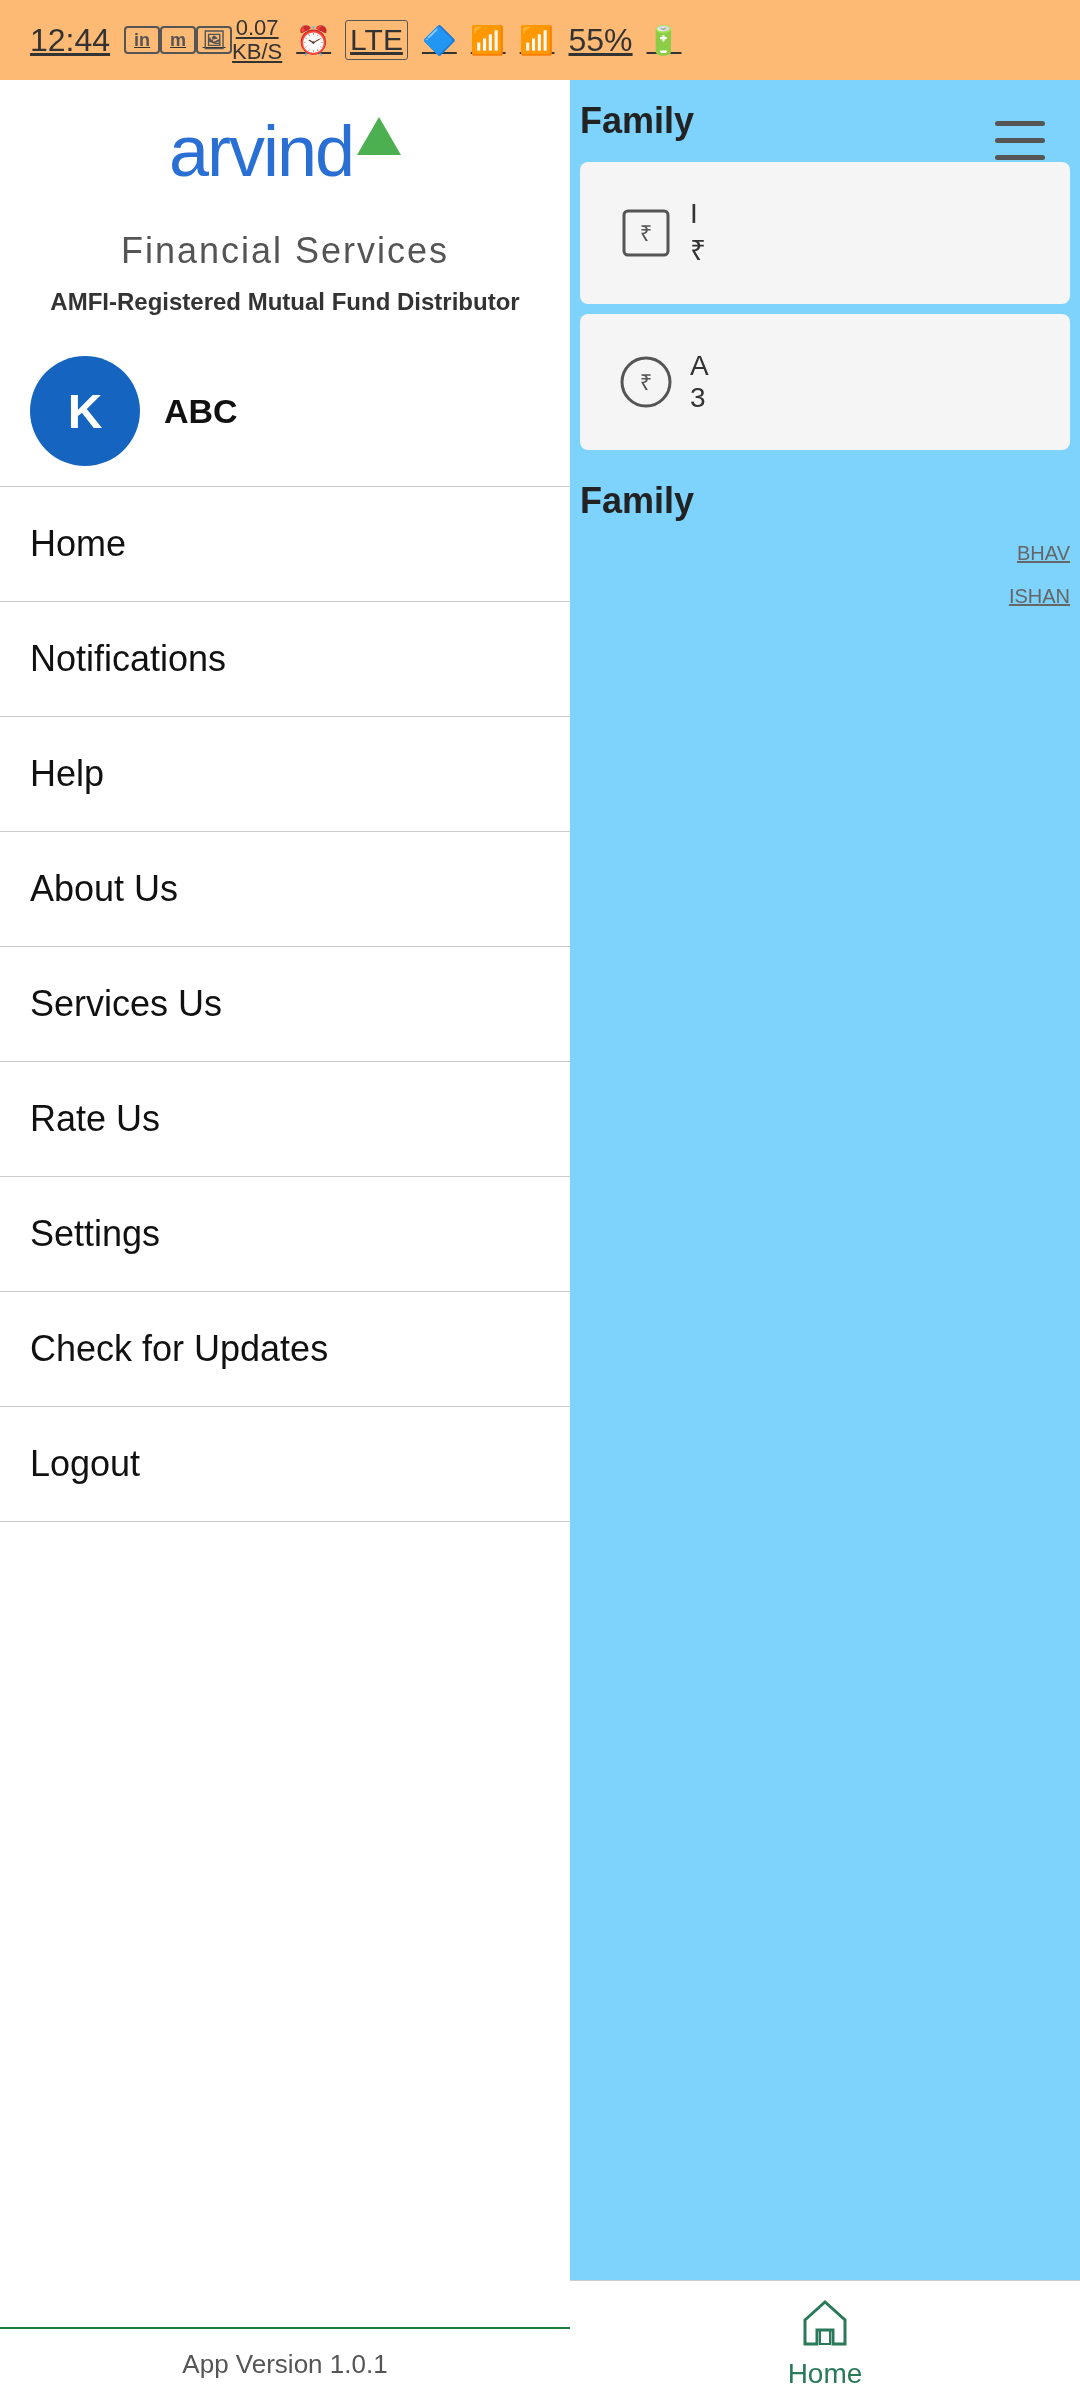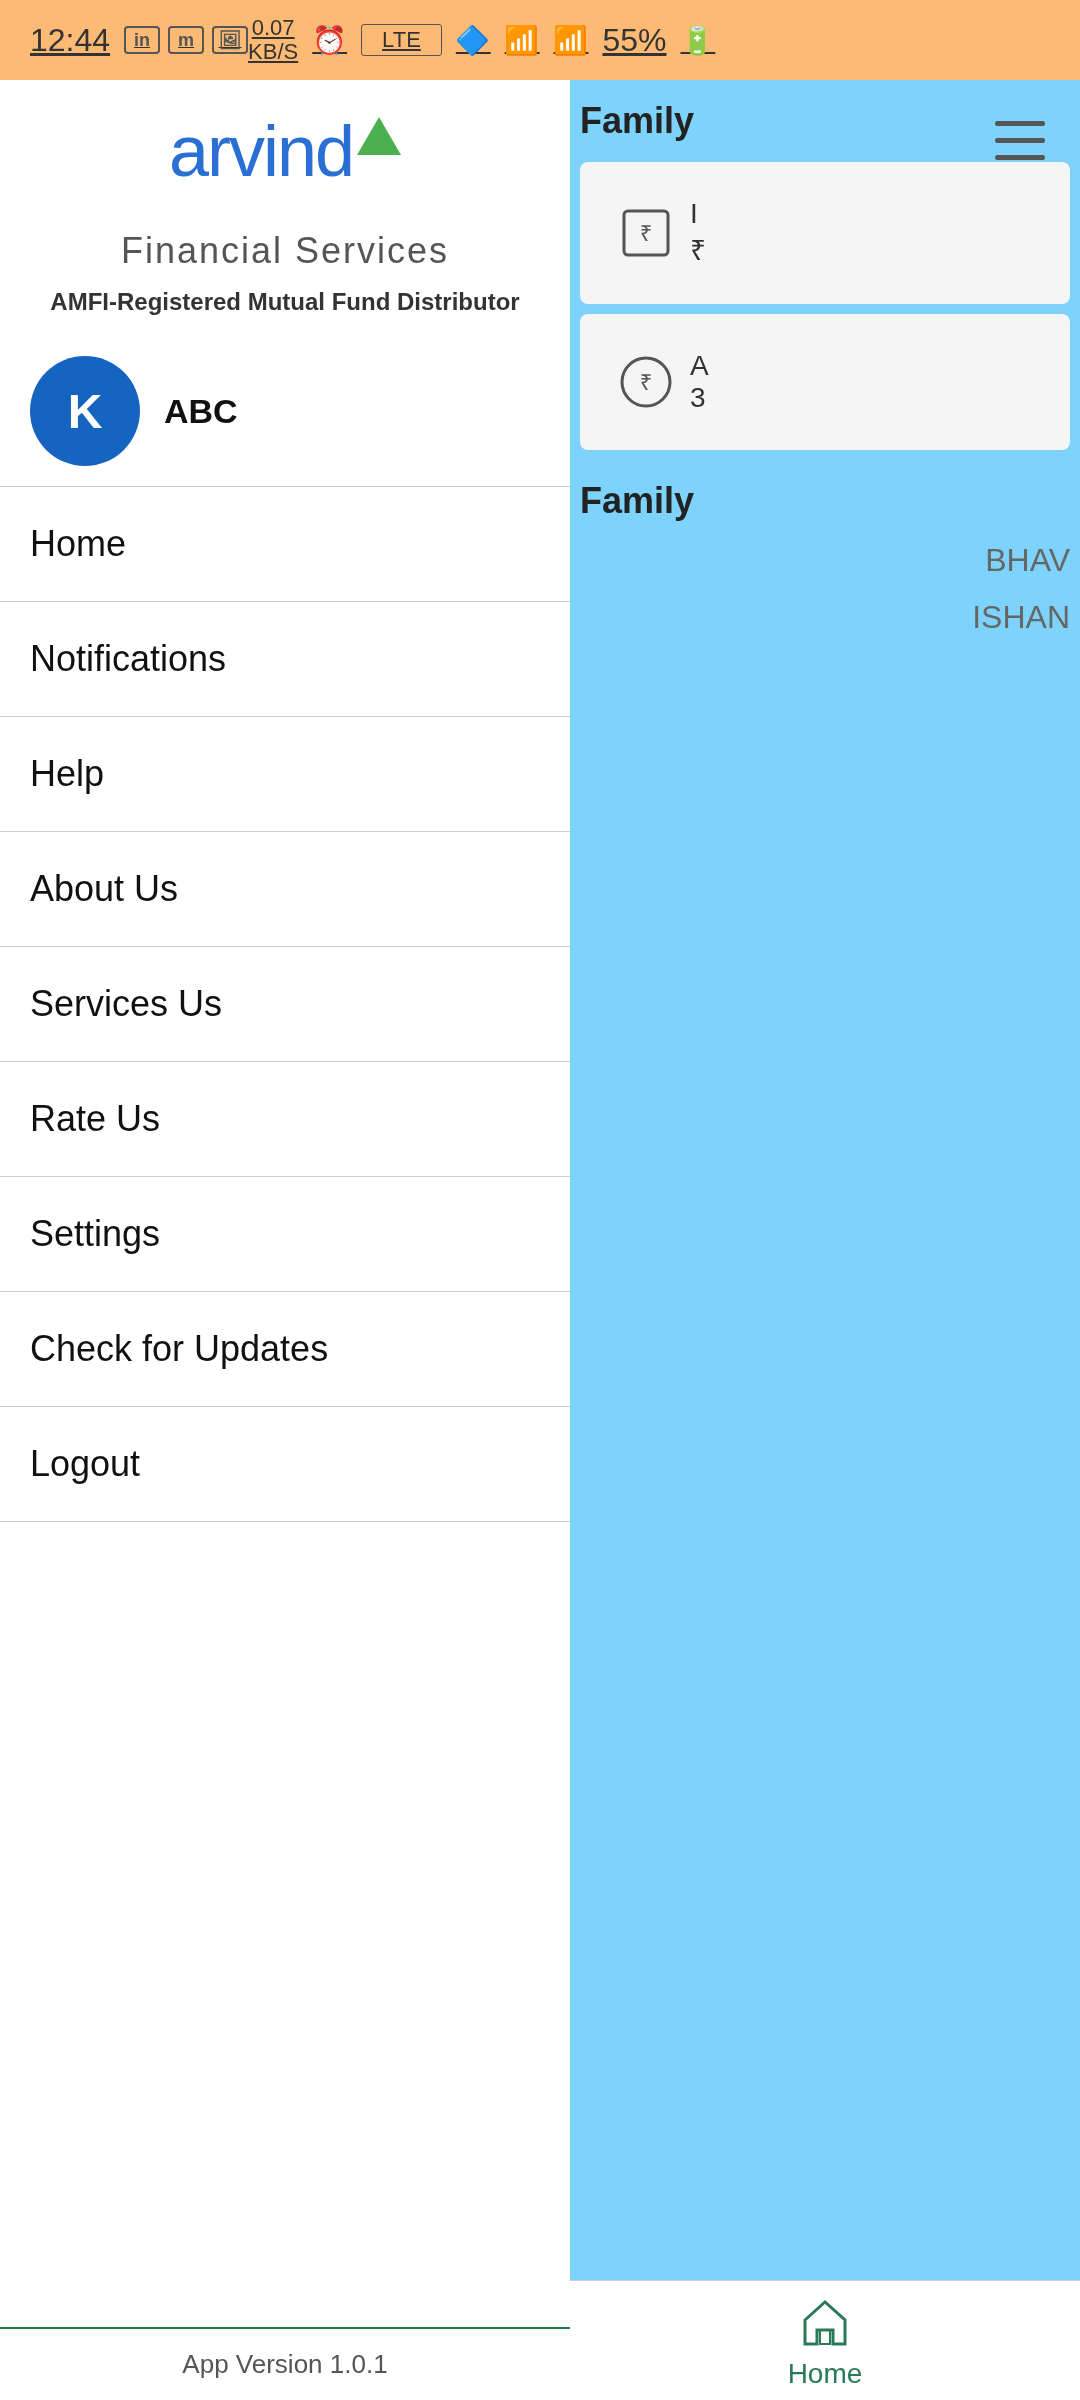--- a/index.html
+++ b/index.html
@@ -35,21 +35,21 @@
     }
 
     .status-time {
       font-size: 32px;
       font-weight: 500;
     }
 
     .status-icons {
       display: flex;
       align-items: center;
-      gap: 8px;
+      gap: 0;
     }
 
     .status-icon-box {
       width: 36px;
       height: 28px;
       border: 2px solid #555;
       border-radius: 4px;
       display: flex;
       align-items: center;
       justify-content: center;
@@ -299,42 +299,43 @@
       width: 60px;
       height: 60px;
     }
 
     .bottom-home-label {
       font-size: 28px;
       color: #2a7a5a;
     }
 
     .person-label {
-      font-size: 32px;
+      font-size: 20px;
       color: #666;
       padding: 10px 10px;
       text-align: right;
+      text-decoration: underline;
     }
   </style>
 </head>
 <body>
 
 <div class="status-bar">
   <div class="status-left">
     <span class="status-time">12:44</span>
     <div class="status-icons">
       <div class="status-icon-box">in</div>
       <div class="status-icon-box">m</div>
       <div class="status-icon-box">🖼</div>
     </div>
   </div>
   <div class="status-right">
     <span style="font-size:22px;line-height:1.1;text-align:center">0.07<br>KB/S</span>
     <span>⏰</span>
-    <span style="font-size:22px;border:1px solid #555;padding:2px 20px;border-radius:3px">LTE</span>
+    <span style="font-size:30px;border:1px solid #555;padding:2px 4px;border-radius:3px">LTE</span>
     <span>🔷</span>
     <span>📶</span>
     <span>📶</span>
     <span class="status-time">55%</span>
     <span>🔋</span>
   </div>
 </div>
 
 <div class="main-layout">
 

